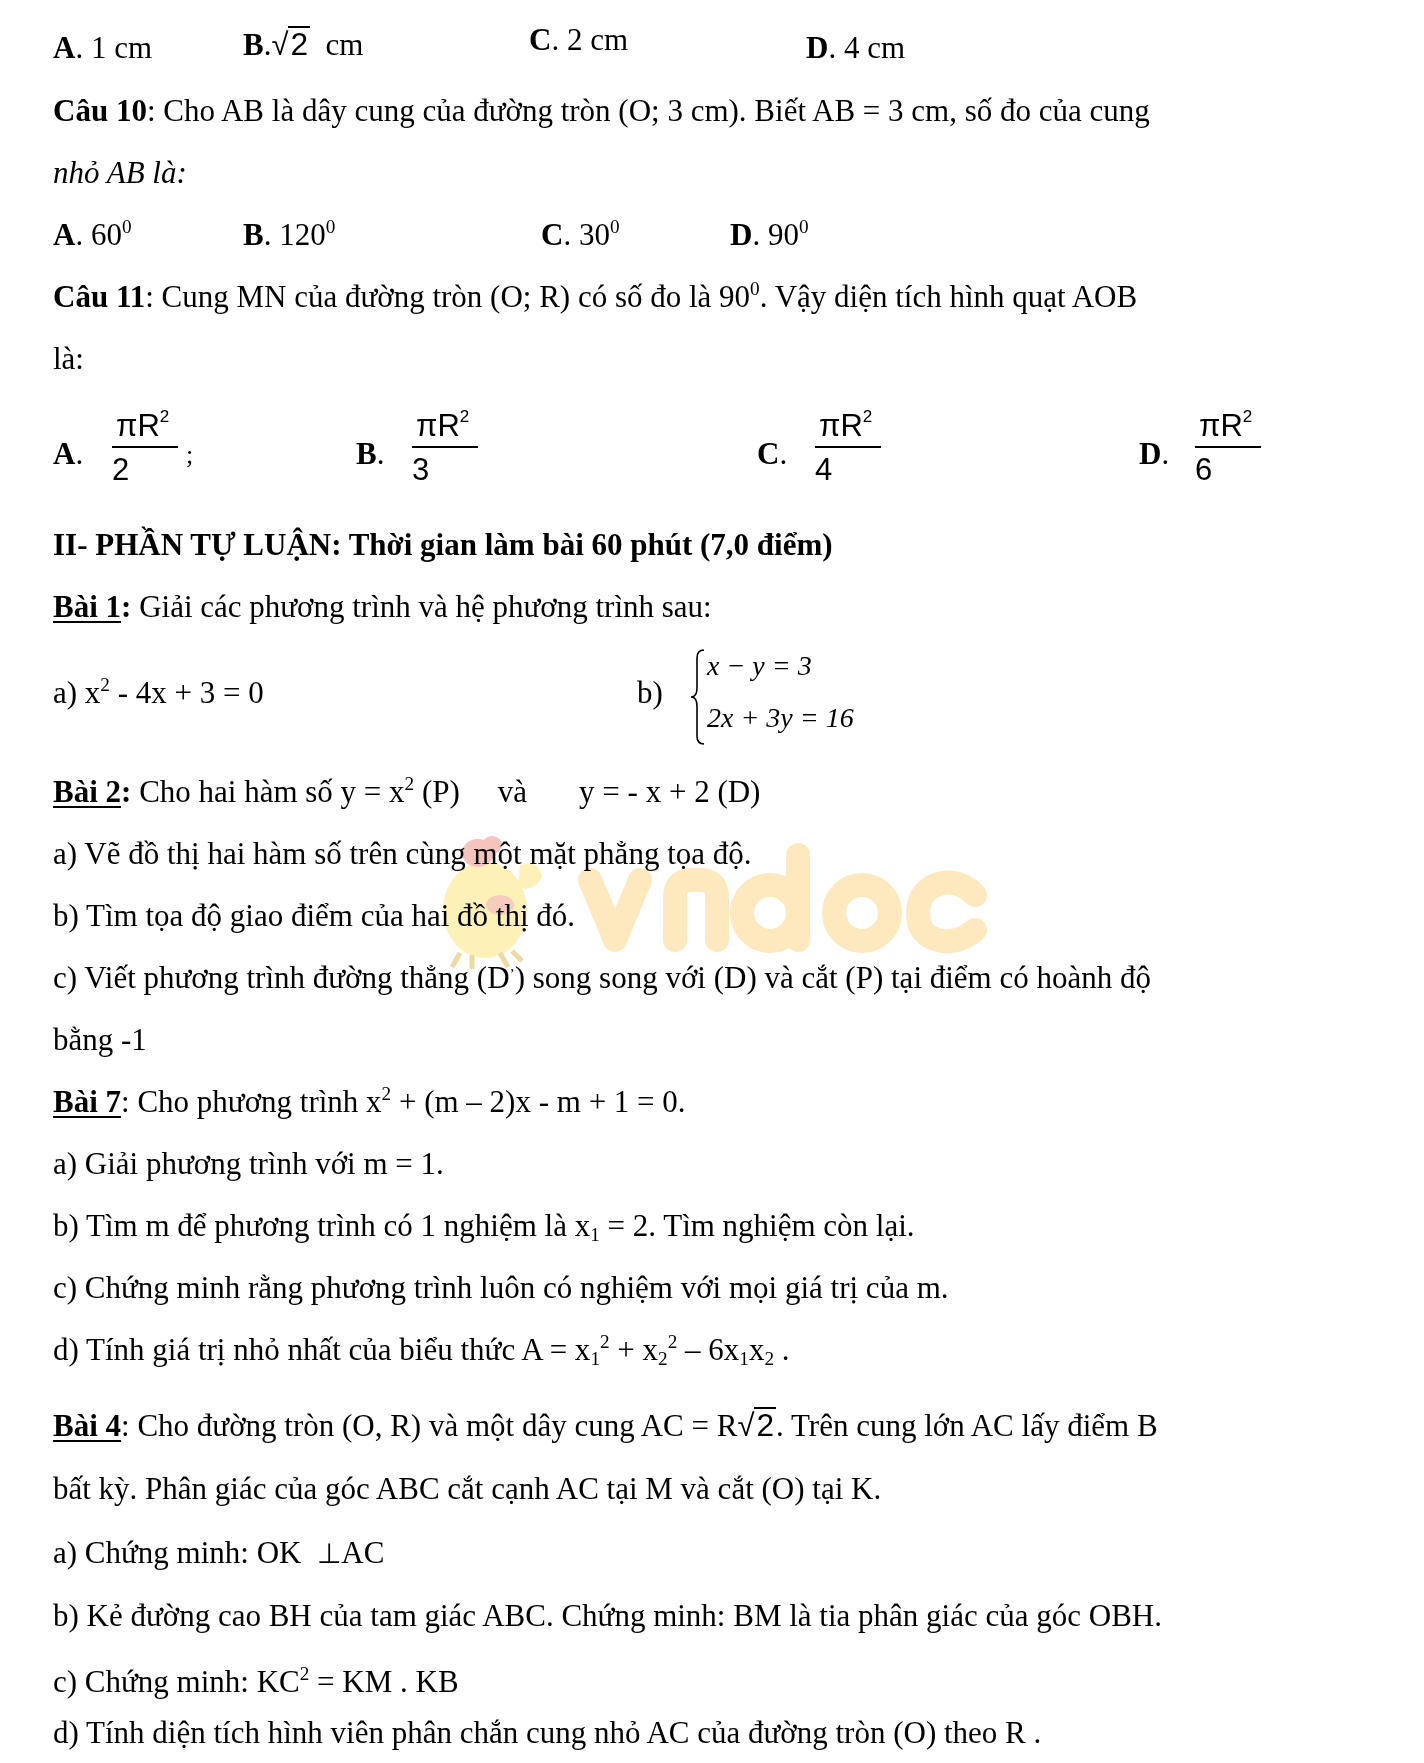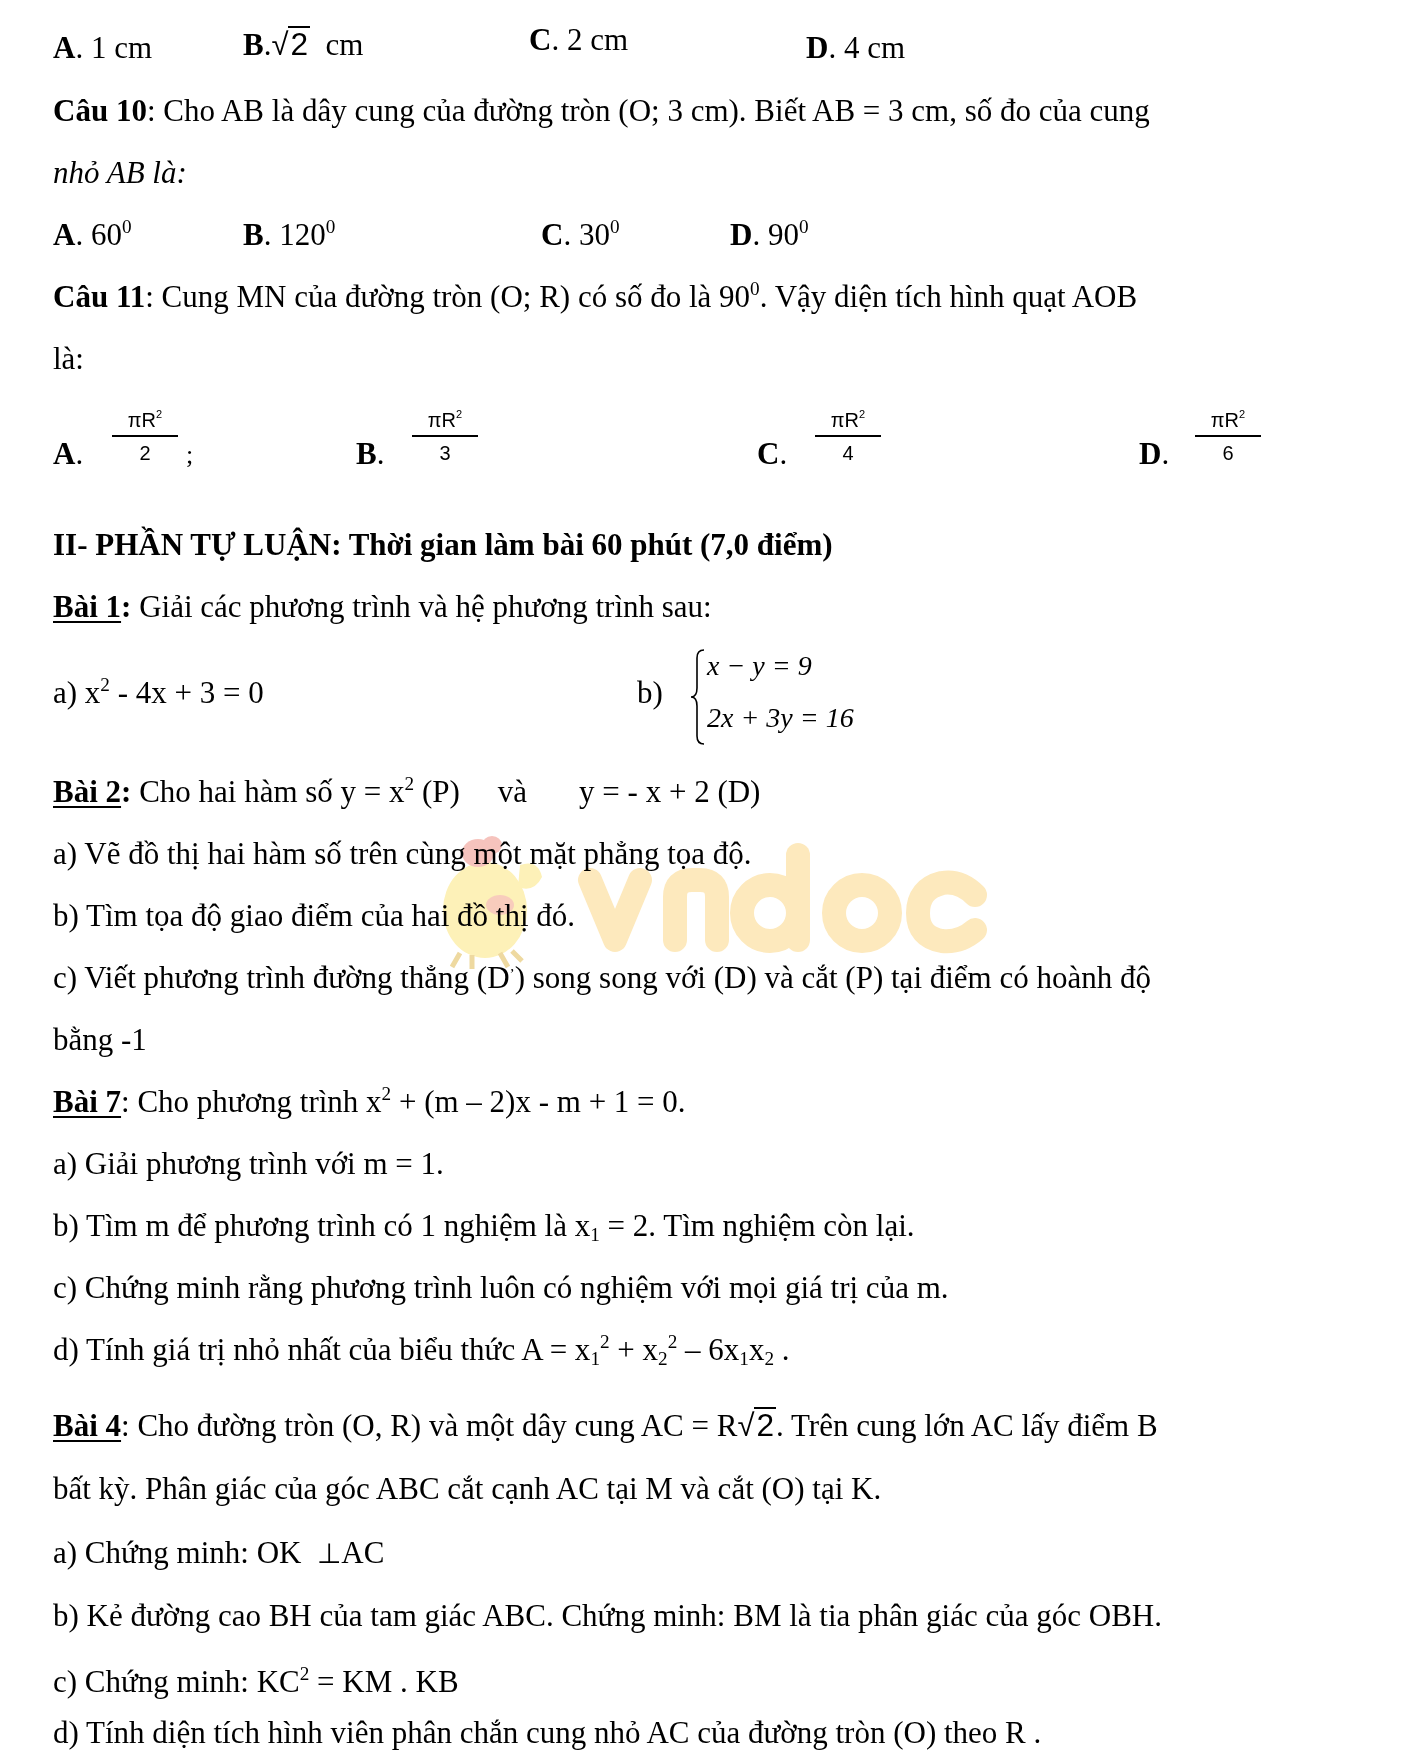--- a/index.html
+++ b/index.html
@@ -8,21 +8,21 @@
   .line { position: absolute; left: 53px; font-size: 31px; line-height: 1; white-space: nowrap; }
   .b { font-weight: bold; }
   .u { text-decoration: underline; text-decoration-thickness: 2px; text-underline-offset: 4px; }
   .opt { position: absolute; font-size: 31px; line-height: 1; white-space: nowrap; }
   .sans { font-family: "Liberation Sans", "DejaVu Sans", sans-serif; }
   sup { font-size: 0.62em; vertical-align: 0; position: relative; top: -0.6em; }
   sub { font-size: 0.62em; vertical-align: 0; position: relative; top: 0.25em; }
   .sqrt { display: inline-block; position: relative; font-family: "Liberation Sans", "DejaVu Sans", sans-serif; }
   .sqrt .rad { display: inline-block; font-size: 1.0em; }
   .sqrt .body { display: inline-block; border-top: 2px solid #000; padding: 0 2px; font-size: 1.02em; line-height: 1.05; }
-  .frac { position: absolute; text-align: center; font-family: "Liberation Sans", "DejaVu Sans", sans-serif; font-size: 20px; line-height: 1; }
+  .frac { position: absolute; text-align: left; font-family: "Liberation Sans", "DejaVu Sans", sans-serif; font-size: 31px; line-height: 1; }
   .frac .num { display: block; padding: 0 4px 5px; }
   .frac .bar { display: block; height: 2px; background: #000; }
   .frac .den { display: block; padding-top: 6px; }
   .frac sup { font-size: 0.55em; top: -0.8em; }
   .sys { position: absolute; left: 690px; top: 648px; width: 200px; height: 98px; }
   .sys .brace { position: absolute; left: 0; top: 0; }
   .sys .eq { position: absolute; left: 17px; font-style: italic; font-size: 28px; line-height: 1; white-space: nowrap; }
   .watermark { position: absolute; pointer-events: none; }
   .content { position: absolute; inset: 0; z-index: 2; }
 </style>
@@ -123,21 +123,21 @@
     <span class="b u">Bài 1</span><span class="b">:</span><span> Giải các phương trình và hệ phương trình sau:</span>
   </div>
   <div class="line" style="top:677px;">
     <span>a) x</span><sup>2</sup><span> - 4x + 3 = 0</span>
   </div>
   <div class="opt" style="left:637px; top:677px;">b)</div>
   <div class="sys">
     <svg class="brace" width="16" height="98" viewBox="0 0 16 98">
       <path d="M14 2 Q7 2 7 10 L7 40 Q7 49 1 49 Q7 49 7 58 L7 88 Q7 96 14 96" fill="none" stroke="#000" stroke-width="1.6"></path>
     </svg>
-    <div class="eq" style="top:4px;">x − y = 9</div>
+    <div class="eq" style="top:4px;">x − y = 3</div>
     <div class="eq" style="top:56px;">2x + 3y = 16</div>
   </div>
 
   <div class="line" style="top:776px;">
     <span class="b u">Bài 2</span><span class="b">:</span><span> Cho hai hàm số y = x</span><sup>2</sup><span> (P)</span><span style="display:inline-block; width:38px;"></span><span>và</span><span style="display:inline-block; width:52px;"></span><span>y = - x + 2 (D)</span>
   </div>
   <div class="line" style="top:838px;">a) Vẽ đồ thị hai hàm số trên cùng một mặt phẳng tọa độ.</div>
   <div class="line" style="top:900px;">b) Tìm tọa độ giao điểm của hai đồ thị đó.</div>
   <div class="line" style="top:962px;">
     <span>c) Viết phương trình đường thẳng (D</span><sup style="font-size:0.5em;">’</sup><span>) song song với (D) và cắt (P) tại điểm có hoành độ</span>

